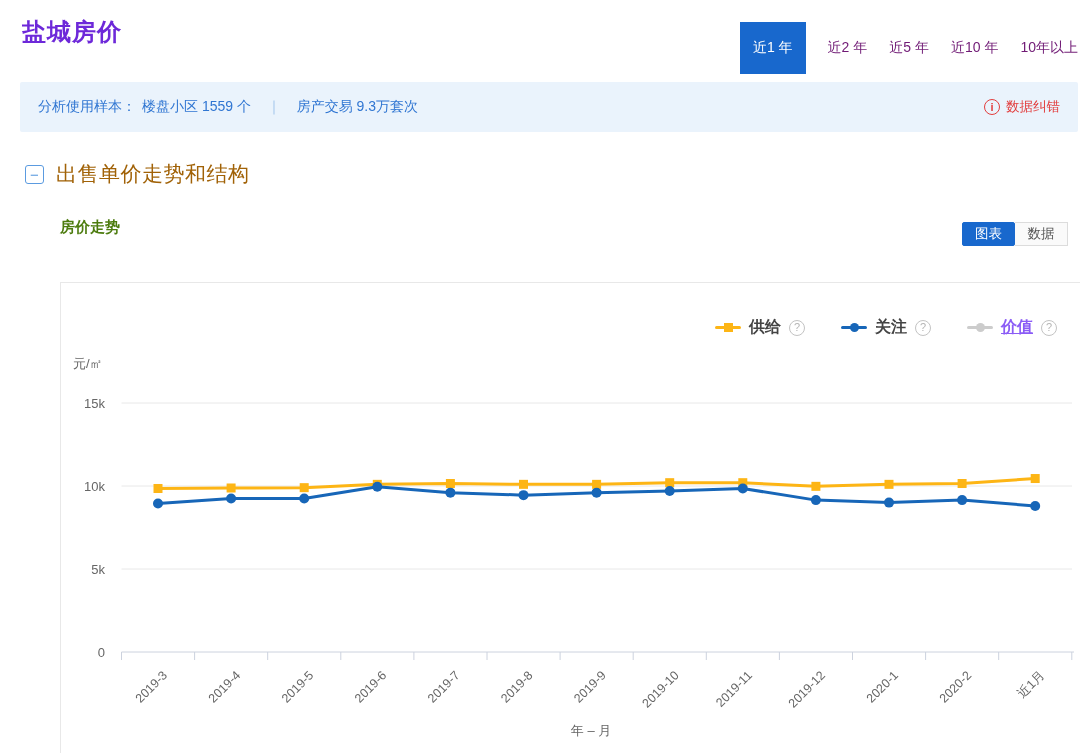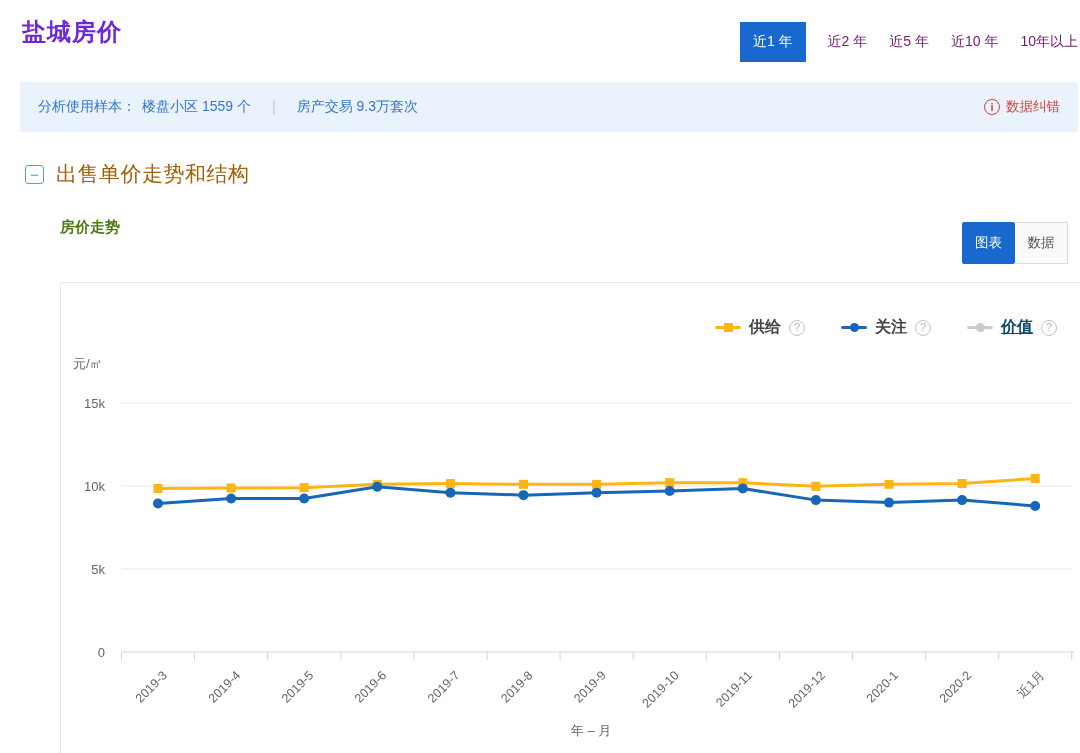--- a/index.html
+++ b/index.html
@@ -4,21 +4,21 @@
 <style>
   * { margin:0; padding:0; box-sizing:border-box; }
   html,body { width:1080px; height:753px; background:#fff; overflow:hidden;
     font-family:"Liberation Sans","DejaVu Sans",sans-serif; position:relative; }
 
   
   .page-title { position:absolute; left:22px; top:16px; font-size:24px; font-weight:700;
     color:#6d28d9; letter-spacing:1px; }
   .tabs { position:absolute; top:22px; right:2px; display:flex; align-items:center; }
   .tab { font-size:14px; color:#701a75; padding:11px 0; margin-left:22px; cursor:pointer; white-space:nowrap; }
-  .tab.active { background:#1868cd; color:#fff; padding:11px 13px; margin-left:0; }
+  .tab.active { background:#1868cd; color:#fff; padding:17px 13px; margin-left:0; }
 
   
   .info-bar { position:absolute; left:20px; right:2px; top:82px; height:50px;
     background:#eaf3fc; border-radius:2px; display:flex; align-items:center;
     padding:0 18px; font-size:14px; color:#3076d2; }
   .info-left { display:flex; align-items:flex-end; gap:6px; }
   .info-divider { margin:0 10px; color:#9cc2ea; }
   .info-right { margin-left:auto; display:flex; align-items:center; gap:6px;
     color:#e23d3d; font-size:13.5px; cursor:pointer; }
   .info-icon { width:16px; height:16px; border:1.5px solid #e23d3d; border-radius:50%;
@@ -30,21 +30,21 @@
   .collapse-btn { width:19px; height:19px; border:1px solid #5b9be0; border-radius:3px;
     color:#5b9be0; display:inline-flex; align-items:center; justify-content:center;
     font-size:15px; line-height:1; cursor:pointer; }
   .section-title { font-size:21px; font-weight:500; color:#a16207; margin-left:12px; letter-spacing:0.5px; }
   .avg-wrap { margin-left:38px; font-size:14px; color:#777; padding-top:4px; }
   .avg-value { color:#444; margin-left:4px; }
 
   
   .trend-title { position:absolute; left:60px; top:218px; font-size:15px; font-weight:700; color:#4d7c0f; }
   .view-toggle { position:absolute; right:12px; top:222px; display:flex; }
-  .toggle-btn { width:53px; height:42px; display:flex; align-items:center; justify-content:center;
+  .toggle-btn { width:53px; height:24px; display:flex; align-items:center; justify-content:center;
     font-size:13.5px; cursor:pointer; background:#fafafa; border:1px solid #dcdcdc; color:#555; }
   .toggle-btn.active { background:#1868cd; border-color:#1868cd; color:#fff; border-radius:2px; }
   .toggle-btn:last-child { border-left:none; }
 
   
   .chart-card { position:absolute; left:60px; top:282px; width:1022px; height:500px;
     border:1px solid #e8e8e8; background:#fff; }
   .legend { position:absolute; top:34px; right:24px; display:flex; align-items:center; gap:36px; }
   .legend-item { display:flex; align-items:center; gap:8px; cursor:pointer; }
   .lg-glyph { position:relative; width:26px; height:10px; }
@@ -110,21 +110,21 @@
           <span class="lg-marker" style="background: rgb(23, 102, 184); border-radius: 50%;"></span>
         </span>
       <span class="lg-label">关注</span>
       <span class="help-icon">?</span>
     </div>
     <div class="legend-item">
       <span class="lg-glyph">
           <span class="lg-line" style="background: rgb(204, 204, 204);"></span>
           <span class="lg-marker" style="background: rgb(204, 204, 204); border-radius: 50%;"></span>
         </span>
-      <span class="lg-label" style="color: #0c4a6e; text-decoration: underline;">价值</span>
+      <span class="lg-label" style="color: #8b5cf6; text-decoration: underline;">价值</span>
       <span class="help-icon">?</span>
     </div>
   </div>
   <div class="y-unit">元/㎡</div>
   <svg id="chart-svg" width="1020" height="471" viewBox="0 0 1020 471">
       <text x="44" y="373.5" text-anchor="end" fill="#666" font-size="13">0</text>
       <line x1="60.5" y1="286" x2="1011" y2="286" stroke="#e8e8e8" stroke-width="1"></line>
       <text x="44" y="290.5" text-anchor="end" fill="#666" font-size="13">5k</text>
       <line x1="60.5" y1="203" x2="1011" y2="203" stroke="#e8e8e8" stroke-width="1"></line>
       <text x="44" y="207.5" text-anchor="end" fill="#666" font-size="13">10k</text>

